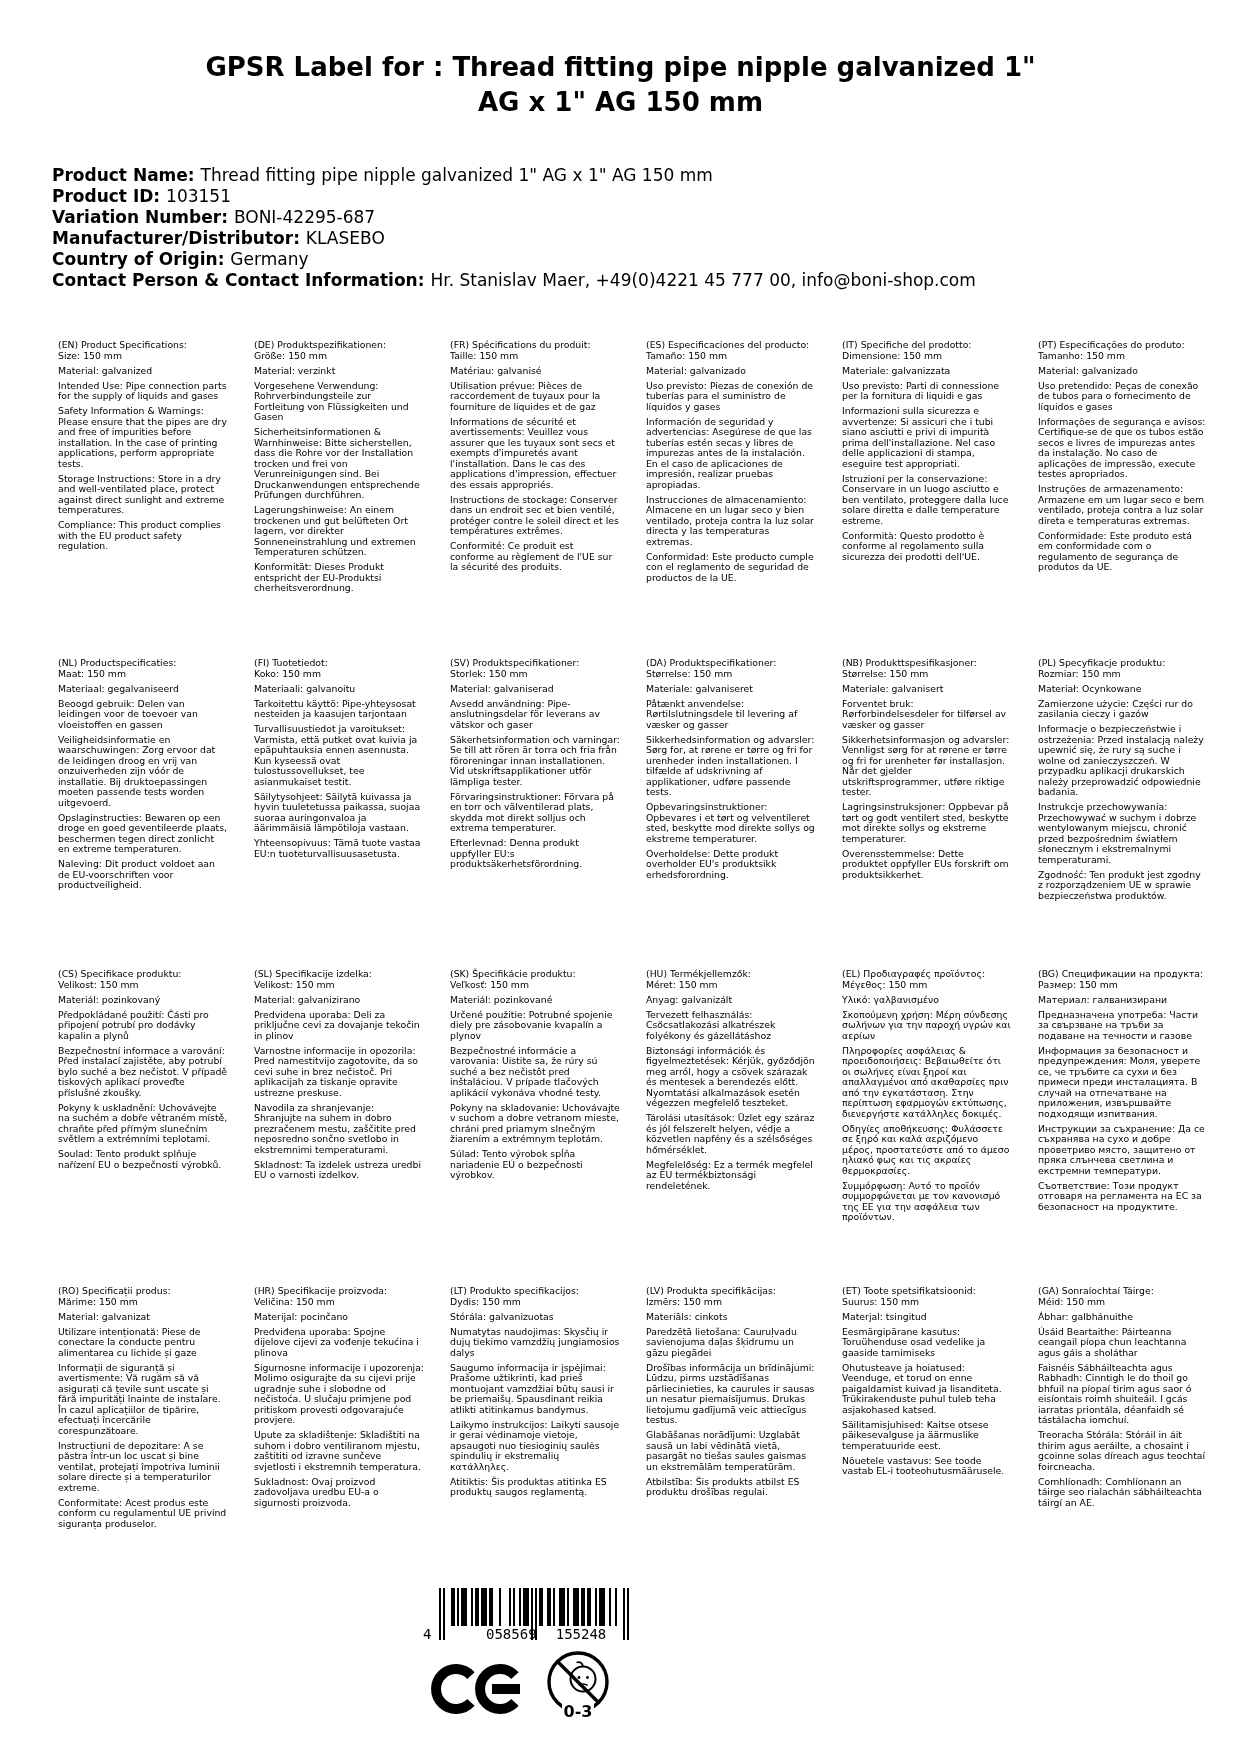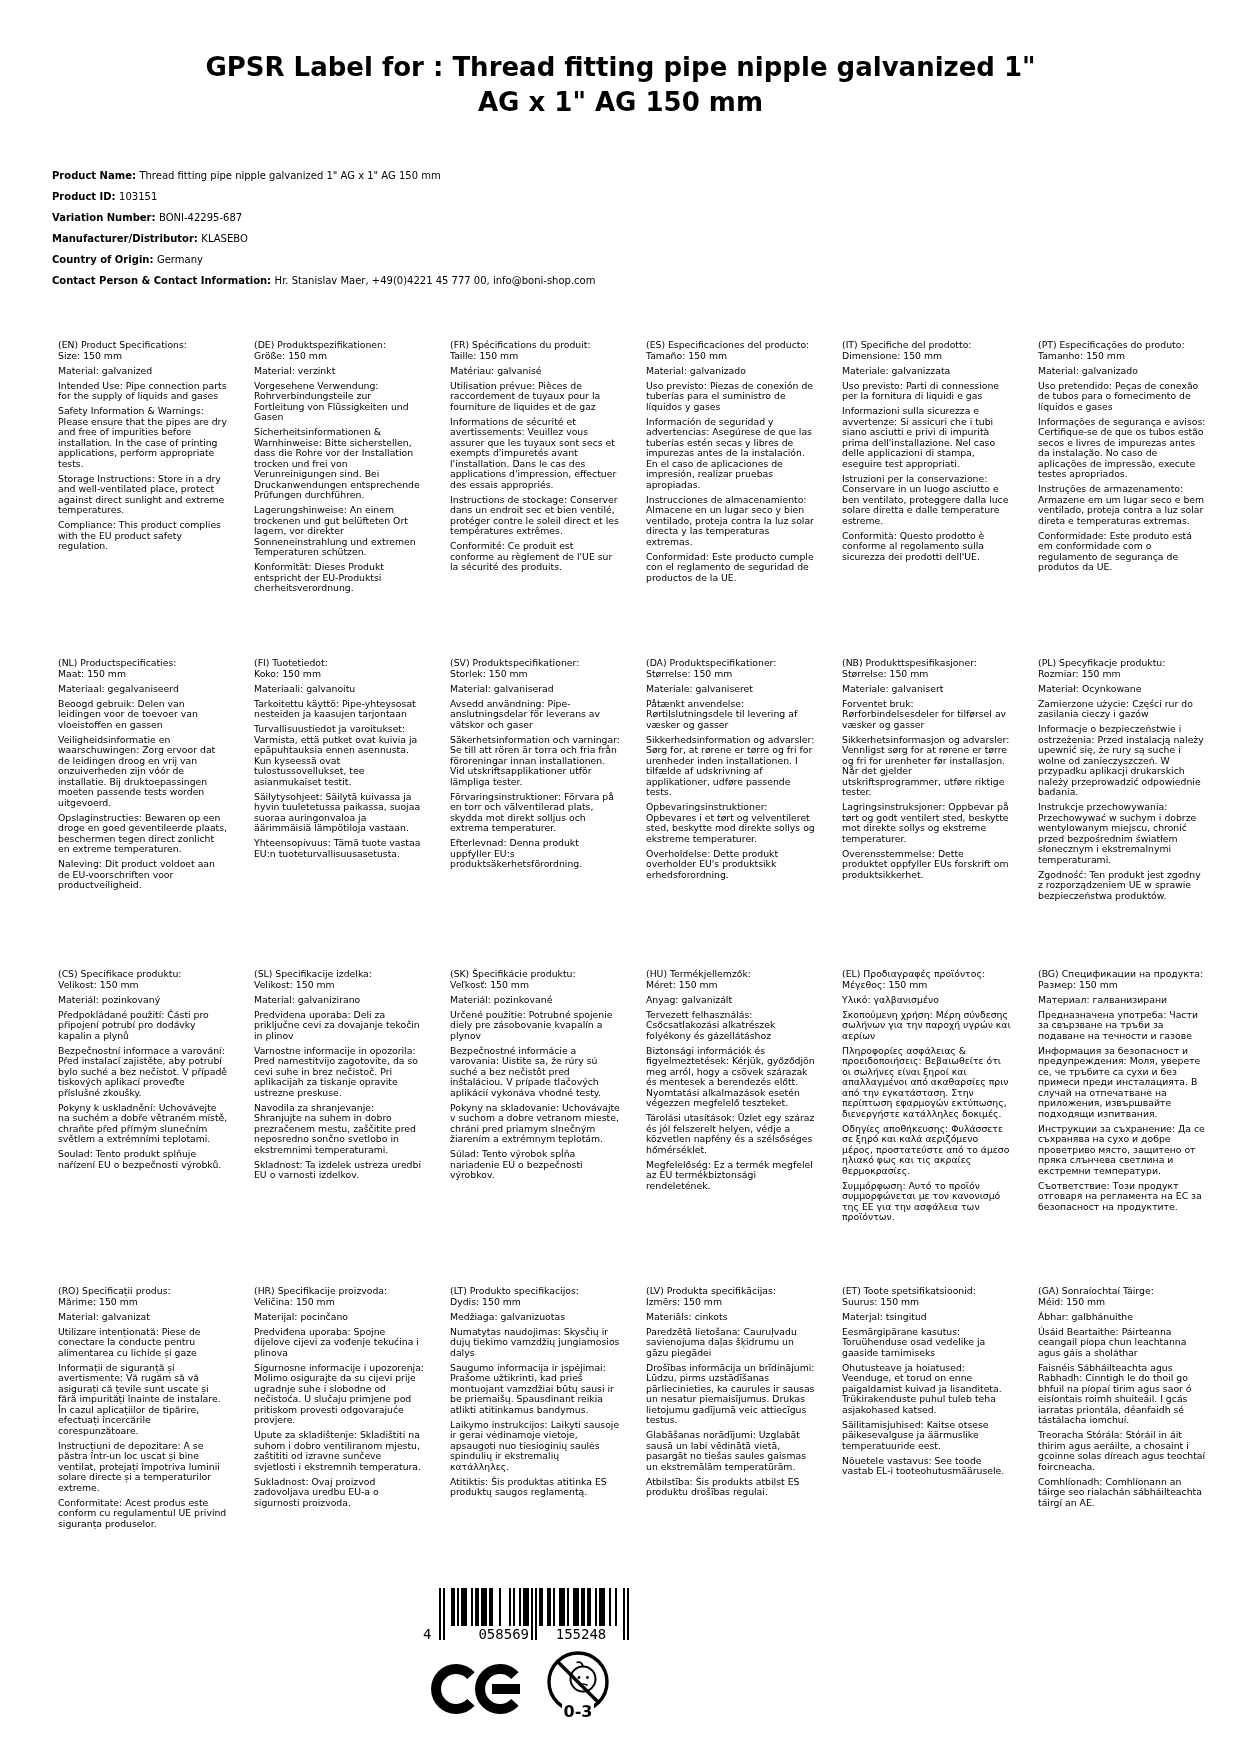--- a/index.html
+++ b/index.html
@@ -9,21 +9,21 @@
     font-family:"DejaVu Sans","Liberation Sans",sans-serif;
     position:relative;overflow:hidden;
   }
   .title{
     position:absolute;top:50px;left:0;right:0;
     text-align:center;font-size:26px;font-weight:bold;line-height:1.35;
   }
   .title-inner{display:inline-block;max-width:850px;}
   .product-info{
     position:absolute;left:52px;top:165px;
-    font-size:10px;line-height:21px;
+    font-size:17px;line-height:21px;
   }
   .pi-label{font-weight:bold;}
   .pi-value{font-weight:normal;}
   .spec-grid{
     position:absolute;left:58px;top:340px;
     display:grid;
     grid-template-columns:repeat(6,170px);
     column-gap:26px;
     grid-template-rows:318px 311px 317px auto;
   }
@@ -32,21 +32,21 @@
   .spec-par{margin-top:4.5px;}
   .spec-header + .spec-par{margin-top:0;}
   .barcode{position:absolute;left:439px;top:1588px;width:190px;height:56px;}
   .bc-bars{position:absolute;left:0;top:0;width:190px;height:52px;}
   .bar{position:absolute;top:0;background:#000;}
   .bc-digit{
     position:absolute;top:39px;font-size:14px;line-height:14px;
     font-family:"DejaVu Sans Mono","Liberation Mono",monospace;
   }
   .bc-first{left:-16px;}
-  .bc-left{left:6px;width:84px;text-align:right;}
+  .bc-left{left:6px;width:84px;text-align:left;padding-left:41px;}
   .bc-right{left:100px;width:84px;text-align:center;}
   .ce-mark{position:absolute;left:430px;top:1660px;}
   .age-warning{position:absolute;left:546px;top:1646px;}
 </style>
 </head>
 <body>
 
 <div class="title">
   <span class="title-inner">GPSR Label for : Thread fitting pipe nipple galvanized 1" AG x 1" AG 150 mm</span>
 </div>
@@ -237,21 +237,21 @@
       <div class="spec-par">Veličina: 150 mm</div>
       <div class="spec-par">Materijal: pocinčano</div>
       <div class="spec-par">Predviđena uporaba: Spojne dijelove cijevi za vođenje tekućina i plinova</div>
       <div class="spec-par">Sigurnosne informacije i upozorenja: Molimo osigurajte da su cijevi prije ugradnje suhe i slobodne od nečistoća. U slučaju primjene pod pritiskom provesti odgovarajuće provjere.</div>
       <div class="spec-par">Upute za skladištenje: Skladištiti na suhom i dobro ventiliranom mjestu, zaštititi od izravne sunčeve svjetlosti i ekstremnih temperatura.</div>
       <div class="spec-par">Sukladnost: Ovaj proizvod zadovoljava uredbu EU-a o sigurnosti proizvoda.</div>
     </div>
     <div class="spec-block">
       <div class="spec-header">(LT) Produkto specifikacijos:</div>
       <div class="spec-par">Dydis: 150 mm</div>
-      <div class="spec-par">Medžiaga: galvanizuotas</div>
+      <div class="spec-par">Stórála: galvanizuotas</div>
       <div class="spec-par">Numatytas naudojimas: Skysčių ir dujų tiekimo vamzdžių jungiamosios dalys</div>
       <div class="spec-par">Saugumo informacija ir įspėjimai: Prašome užtikrinti, kad prieš montuojant vamzdžiai būtų sausi ir be priemaišų. Spausdinant reikia atlikti atitinkamus bandymus.</div>
       <div class="spec-par">Laikymo instrukcijos: Laikyti sausoje ir gerai vėdinamoje vietoje, apsaugoti nuo tiesioginių saulės spindulių ir ekstremalių κατάλληλες.</div>
       <div class="spec-par">Atitiktis: Šis produktas atitinka ES produktų saugos reglamentą.</div>
     </div>
     <div class="spec-block">
       <div class="spec-header">(LV) Produkta specifikācijas:</div>
       <div class="spec-par">Izmērs: 150 mm</div>
       <div class="spec-par">Materiāls: cinkots</div>
       <div class="spec-par">Paredzētā lietošana: Cauruļvadu savienojuma daļas šķidrumu un gāzu piegādei</div>

